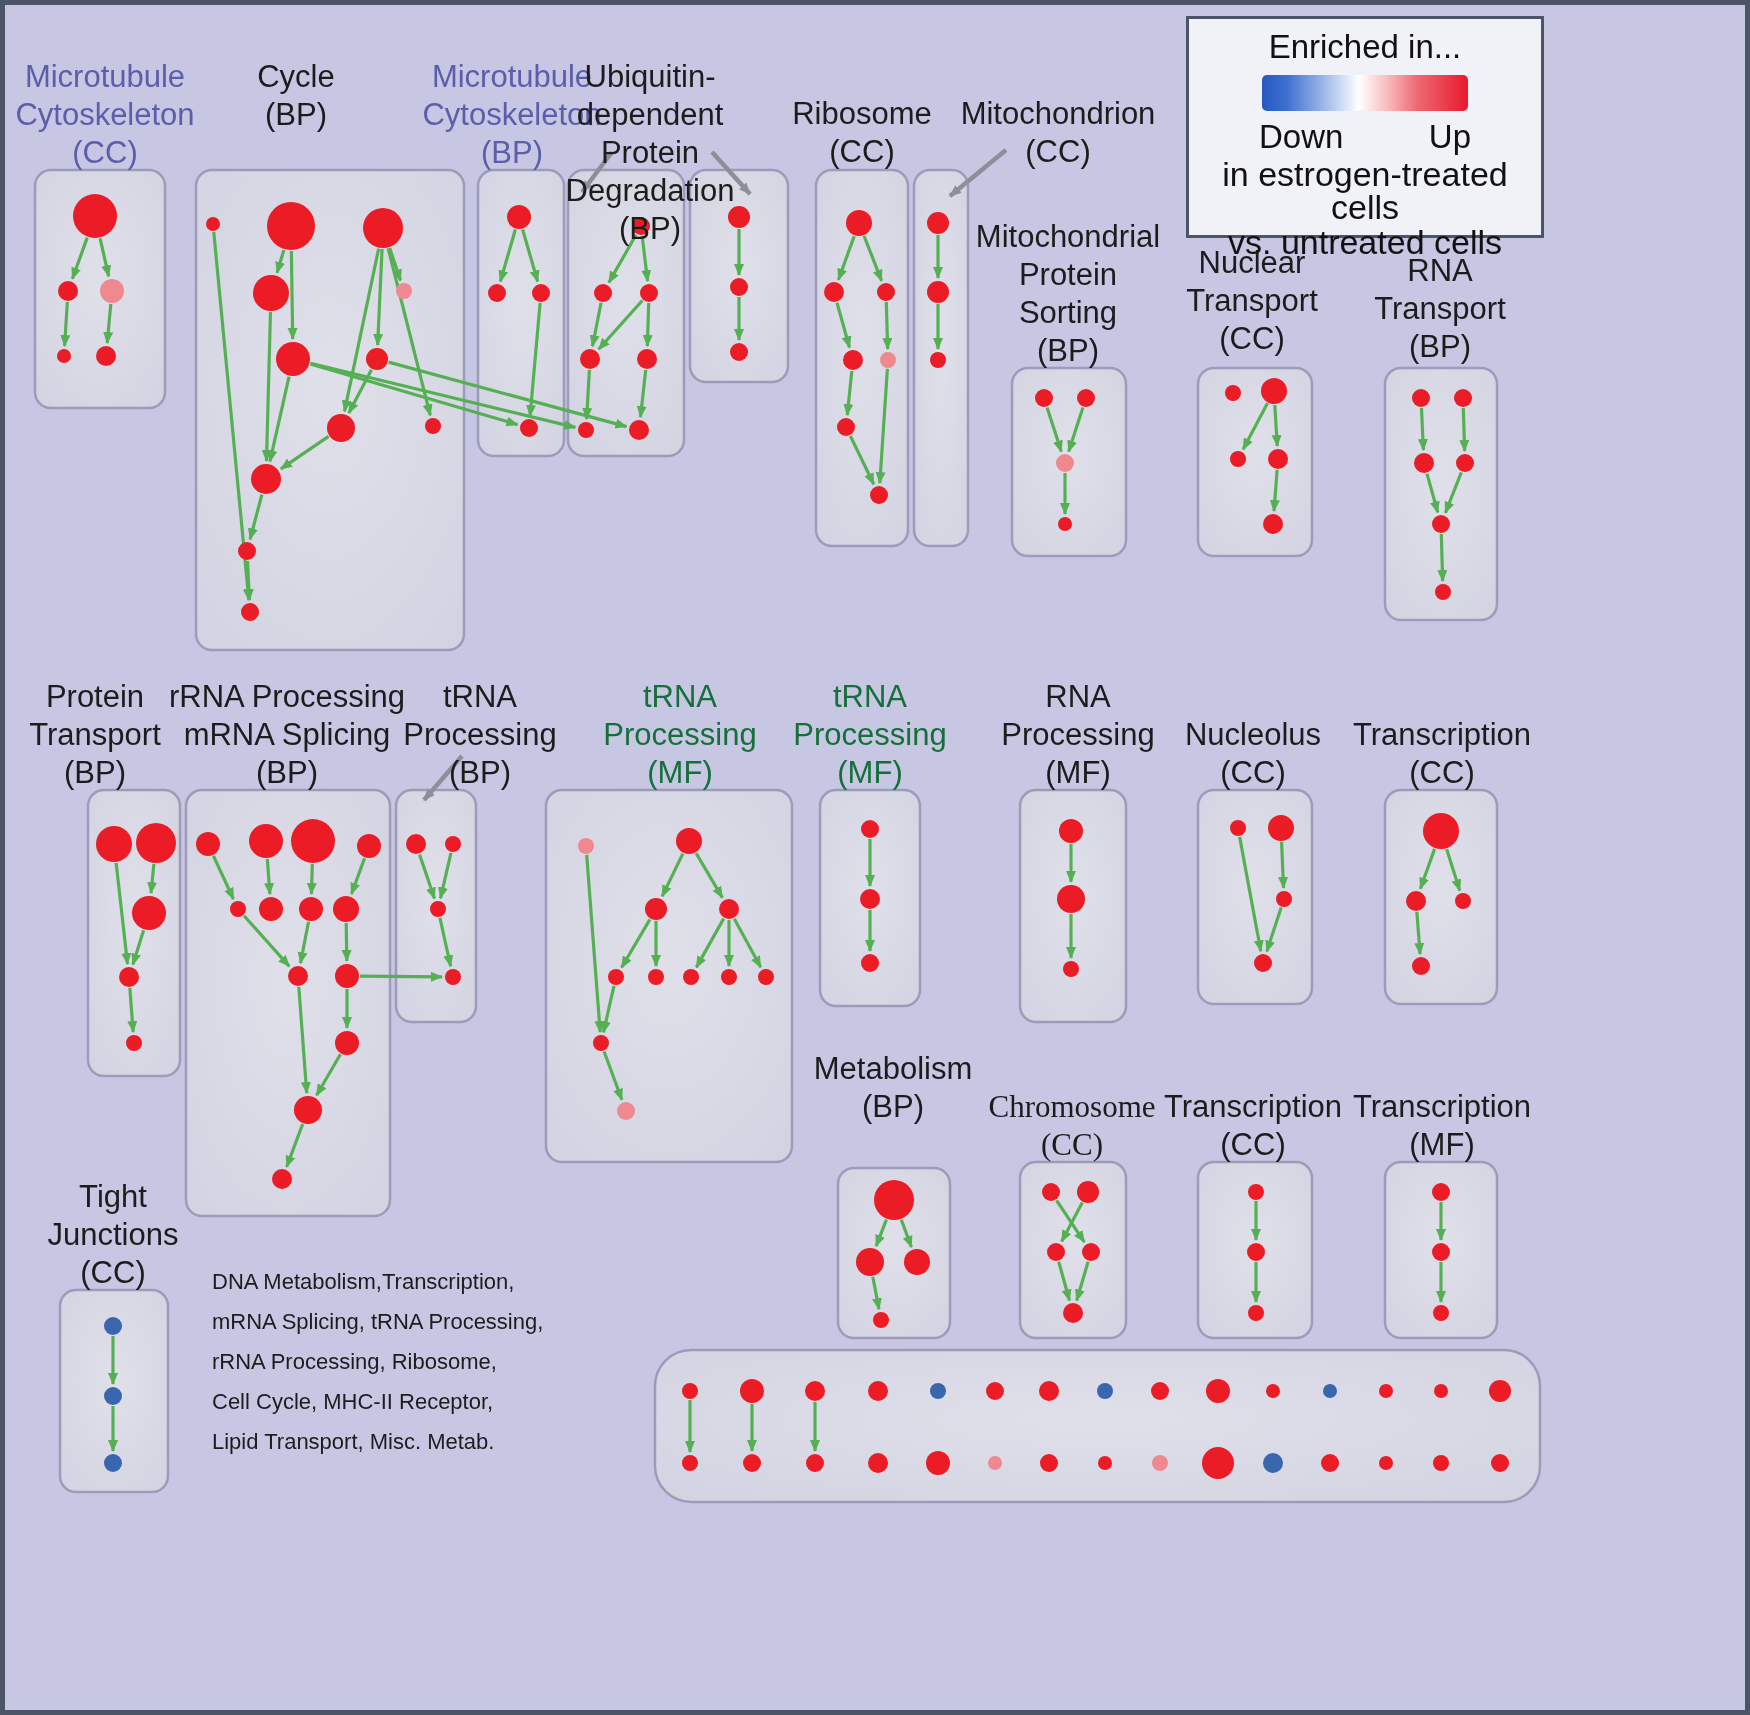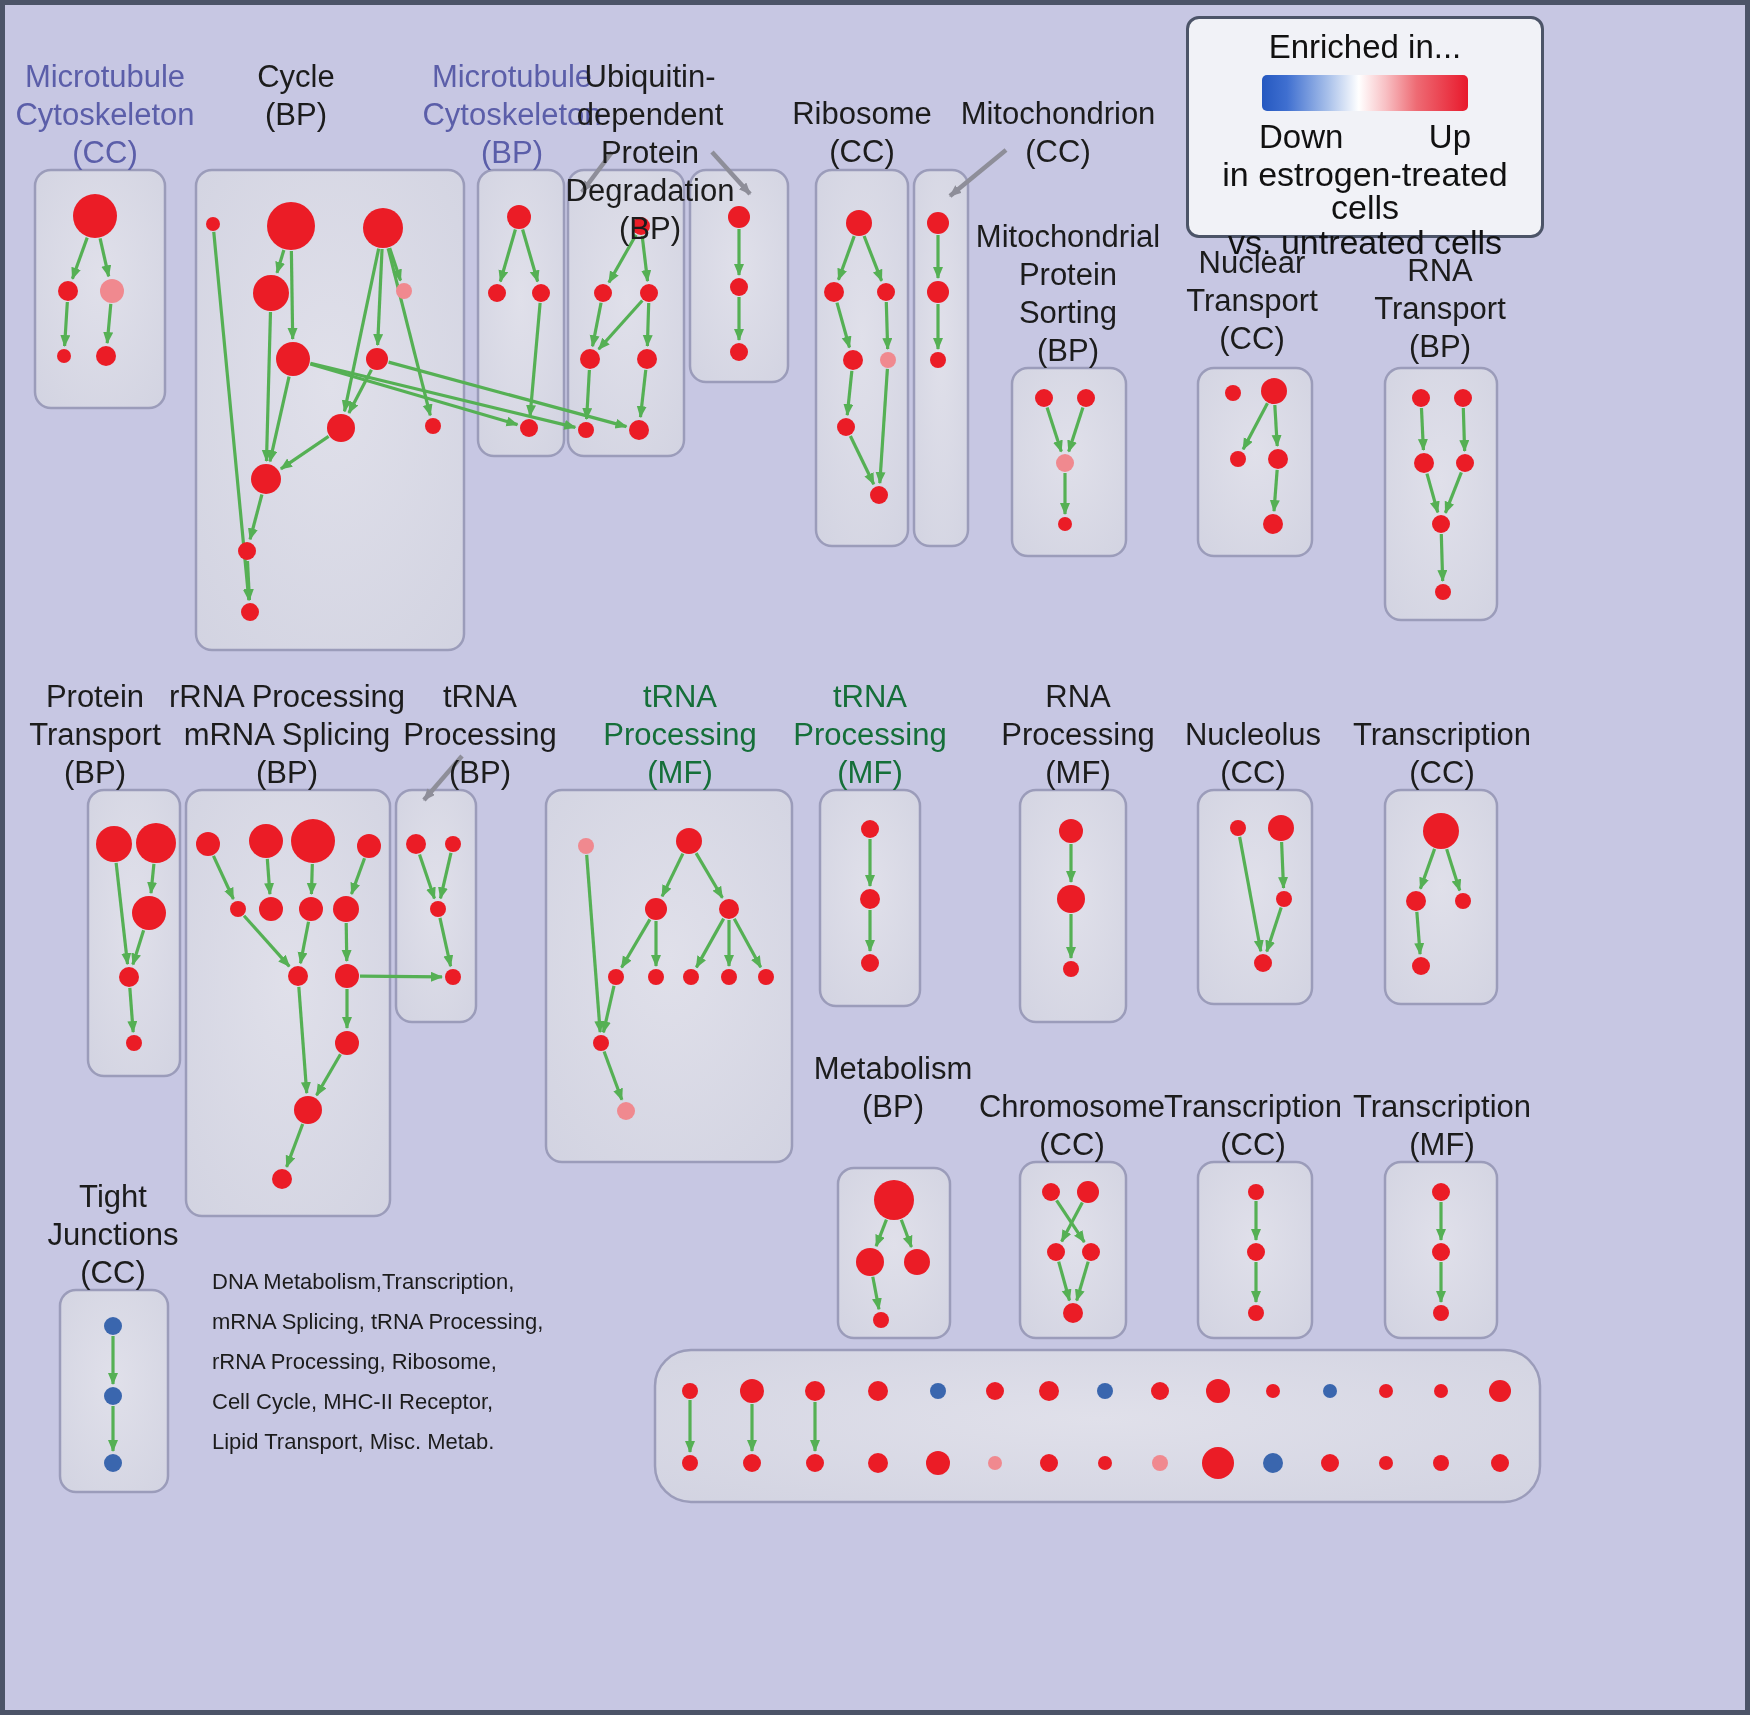--- a/index.html
+++ b/index.html
@@ -11,21 +11,21 @@
     font-family:"Liberation Sans",sans-serif;
   }
   #diagram{position:absolute;left:0;top:0;}
   .group-label{
     position:absolute;width:340px;text-align:center;
     font-size:31px;line-height:38px;font-weight:400;
   }
   .legend{
     position:absolute;left:1186px;top:16px;width:358px;height:222px;
     background:#f1f2f7;border:3px solid #4c5468;box-sizing:border-box;
-    text-align:center;color:#111;border-radius:13px;
+    text-align:center;color:#111;border-radius:0;
   }
   .legend-title{font-size:33px;margin-top:9px;}
   .legend-bar{
     width:206px;height:36px;margin:9px auto 7px;border-radius:5px;
     background:linear-gradient(90deg,#2558c0 0%,#3f6fd0 12%,#a8c0ea 32%,#ffffff 47%,#f8c0c4 60%,#ee6b74 75%,#e8192c 100%);
   }
   .legend-row{display:flex;justify-content:space-between;padding:0 70px;font-size:33px;}
   .legend-sub{font-size:34px;line-height:33px;margin-top:2px;}
   .legend-sub:first-of-type{margin-top:8px;}
   .note{
@@ -438,21 +438,21 @@
       <div>(CC)</div>
     </div>
     <div class="group-label" style="left: 1272px; top: 716px; color: rgb(28, 28, 28);">
       <div>Transcription</div>
       <div>(CC)</div>
     </div>
     <div class="group-label" style="left: 723px; top: 1050px; color: rgb(28, 28, 28);">
       <div>Metabolism</div>
       <div>(BP)</div>
     </div>
-    <div class="group-label" style="left: 902px; top: 1088px; color: rgb(28, 28, 28);">
+    <div class="group-label" style="left: 902px; top: 1088px; color: rgb(28, 28, 28); font-family: Liberation Serif, serif;">
       <div>Chromosome</div>
       <div>(CC)</div>
     </div>
     <div class="group-label" style="left: 1083px; top: 1088px; color: rgb(28, 28, 28);">
       <div>Transcription</div>
       <div>(CC)</div>
     </div>
     <div class="group-label" style="left: 1272px; top: 1088px; color: rgb(28, 28, 28);">
       <div>Transcription</div>
       <div>(MF)</div>

